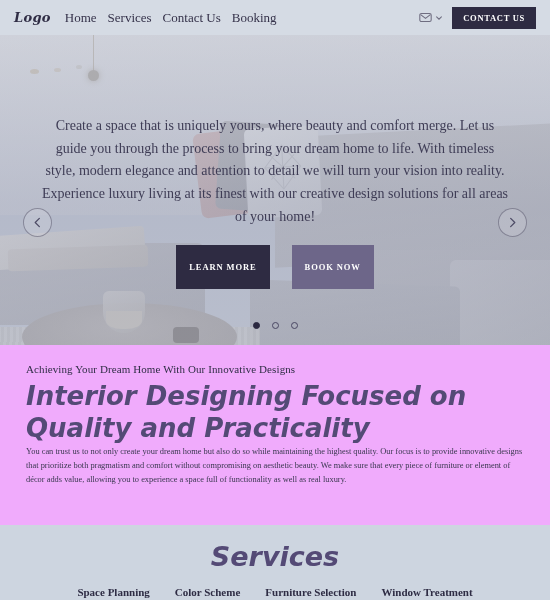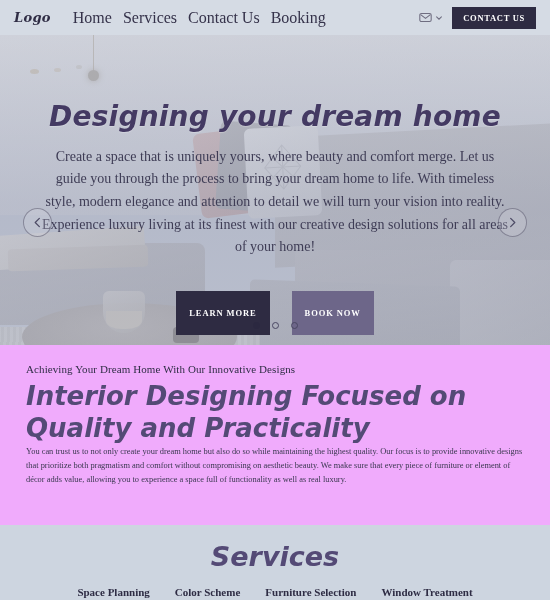--- a/index.html
+++ b/index.html
@@ -18,26 +18,26 @@
     display:flex; align-items:center;
     padding:0 14px;
     position:relative; z-index:40;
   }
   .logo {
     font-family:"DejaVu Serif", serif;
     font-style:italic;
     font-size:13px;
     color:#2f2c44;
     letter-spacing:.3px;
-    margin-right:22px;
+    margin-right:14px;
     font-weight:600;
   }
   .nav-links { display:flex; align-items:center; gap:11px; }
   .nav-link {
-    font-size:16px;
+    font-size:13px;
     color:#35324a;
     font-family:"Liberation Serif", serif;
     cursor:pointer;
     white-space:nowrap;
   }
   .nav-right { margin-left:auto; display:flex; align-items:center; gap:9px; }
   .mail-wrap { display:flex; align-items:center; gap:3px; cursor:pointer; }
   .mail-icon { width:13px; height:11px; display:block; }
   .chev-small { width:8px; height:8px; display:block; }
   .contact-btn {
@@ -187,21 +187,21 @@
     text-shadow:0 1px 1px rgba(255,255,255,.25);
   }
   .hero-text {
     margin-top:13px;
     width:470px;
     font-size:14px;
     line-height:1.62;
     color:#3e3c55;
     font-family:"Liberation Serif", serif;
   }
-  .hero-btns { margin-top:32px; display:flex; gap:22px; }
+  .hero-btns { margin-top:17px; display:flex; gap:22px; }
   .btn-learn {
     background:#2e2b42; color:#fff;
     font-size:8.5px; font-weight:bold; letter-spacing:.9px;
     padding:7px 13px; border:none; cursor:pointer;
     font-family:"Liberation Serif", serif;
   }
   .btn-book {
     background:#6d6689; color:#fff;
     font-size:8.5px; font-weight:bold; letter-spacing:.9px;
     padding:17px 13px; border:none; cursor:pointer;
@@ -335,21 +335,20 @@
       <div class="throw2"></div>
       <div class="rug"></div>
       <div class="table-top"></div>
       <div class="jar"></div>
       <div class="jar-fill"></div>
       <div class="bowl"></div>
       <div class="hero-tint"></div>
     </div>
 
     <div class="hero-content">
-      <div class="hero-title">Designing your dream home</div>
       <div class="hero-text">Create a space that is uniquely yours, where beauty and comfort merge. Let us guide you through the process to bring your dream home to life. With timeless style, modern elegance and attention to detail we will turn your vision into reality. Experience luxury living at its finest with our creative design solutions for all areas of your home!</div>
       <div class="hero-btns">
         <button class="btn-learn">LEARN MORE</button>
         <button class="btn-book">BOOK NOW</button>
       </div>
     </div>
 
     <div class="arrow left">
       <svg viewBox="0 0 12 12">
         <path d="M8 1.5 L3.5 6 L8 10.5" fill="none" stroke="#4e4c66" stroke-width="1.4" stroke-linecap="round" stroke-linejoin="round"></path>

